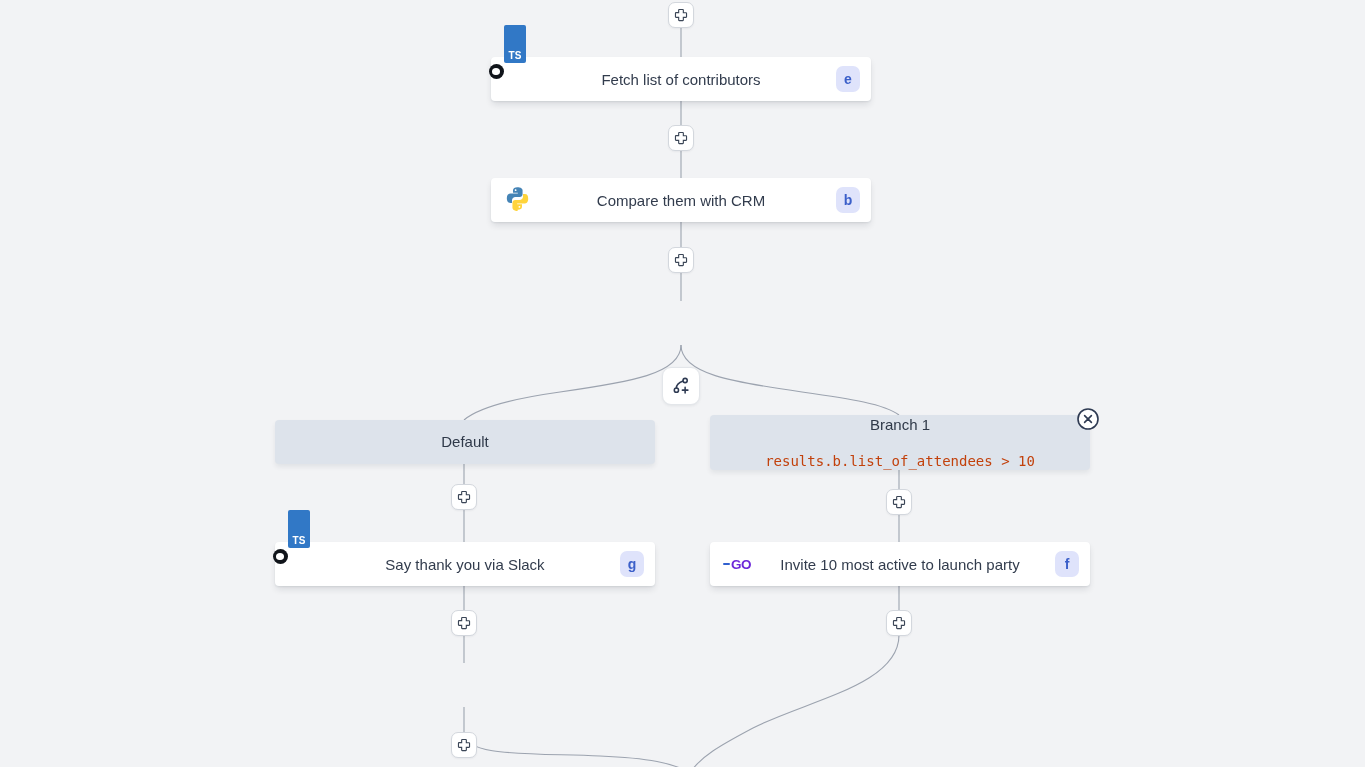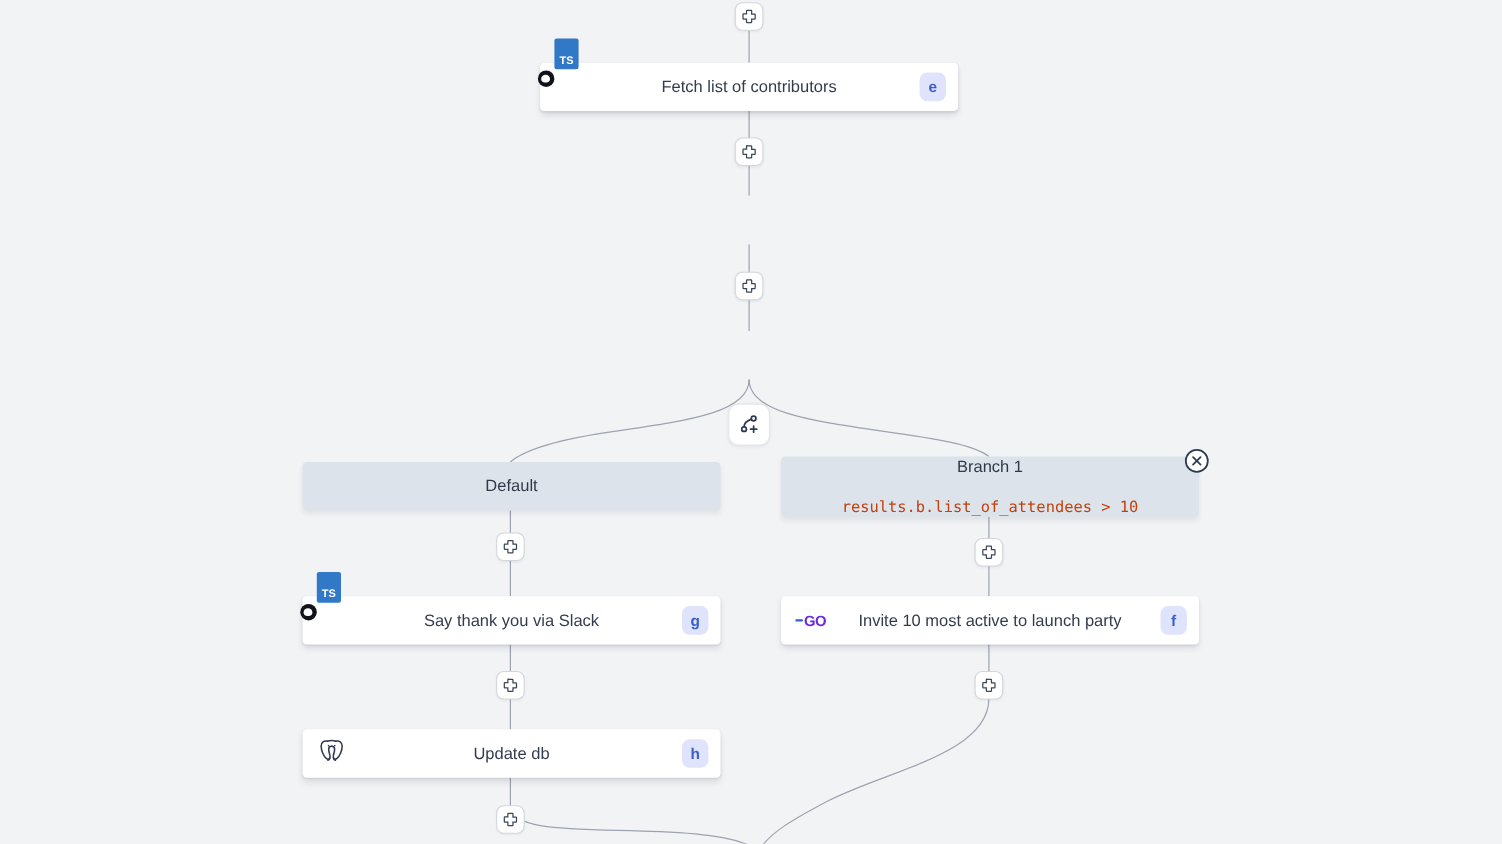--- a/index.html
+++ b/index.html
@@ -15,21 +15,21 @@
   .node-label{position:absolute;left:40px;right:40px;top:0;bottom:0;display:flex;
         align-items:center;justify-content:center;font-size:15px;color:#323c4d;}
   .badge{position:absolute;right:11px;top:50%;transform:translateY(-50%);
         min-width:24px;height:26px;border-radius:7px;background:#dfe3fb;color:#3b5fc9;
         font-weight:700;font-size:14px;display:flex;align-items:center;justify-content:center;
         padding:0 3px;box-sizing:border-box;}
   .node-icon{position:absolute;left:13px;top:50%;transform:translateY(-50%);width:30px;height:30px;}
 
   
   .icon-ts{width:30px;height:30px;position:relative;}
-  .ts-box{position:absolute;left:0;bottom:1px;width:22px;height:28px;background:#3178c6;border-radius:2px;
+  .ts-box{position:absolute;left:0;bottom:1px;width:22px;height:38px;background:#3178c6;border-radius:2px;
         color:#fff;font-size:10px;font-weight:700;display:flex;align-items:flex-end;justify-content:center;
         padding-bottom:2px;box-sizing:border-box;letter-spacing:0;}
   .deno-dot{position:absolute;right:0;top:0;width:15px;height:15px;background:#10141a;border-radius:50%;}
   .deno-dot::after{content:"";position:absolute;left:3px;top:4px;width:8px;height:7px;background:#fff;border-radius:50% 50% 45% 45%;}
 
   
   .icon-go{display:flex;align-items:center;height:30px;}
   .go-dash{width:7px;height:2px;background:#3160cf;margin-right:1px;border-radius:1px;}
   .go-text{color:#6d28d9;font-size:13.5px;font-weight:800;letter-spacing:-.5px;}
 
@@ -84,20 +84,30 @@
     <span class="node-label">Fetch list of contributors</span>
     <span class="badge">e</span>
   </div>
 
   <div class="plus-btn" style="left:668px;top:125px;">
     <svg width="16" height="16" viewBox="0 0 24 24">
       <path d="M9.3 3.8h5.4c.4 0 .8.3.8.8v4h4c.4 0 .8.3.8.8v5.4c0 .4-.3.8-.8.8h-4v4c0 .4-.3.8-.8.8H9.3c-.4 0-.8-.3-.8-.8v-4h-4c-.4 0-.8-.3-.8-.8V9.3c0-.4.3-.8.8-.8h4v-4c0-.4.3-.8.8-.8z" fill="#fff" stroke="#3a4556" stroke-width="1.7"></path>
     </svg>
   </div>
 
+  <div class="node" style="left:491px;top:178px;">
+    <span class="node-icon">
+      <svg width="27" height="27" viewBox="0 0 24 24">
+        <path fill="#4584b6" d="M11.9 2c-2.3 0-3.9.8-3.9 2.7v2.1h4.3v.7H5.9C4 7.5 2.5 8.7 2.5 11.8c0 2.3.8 4.1 2.9 4.1h1.7v-2.3c0-1.6 1.4-3 3-3h4c1.3 0 2.4-1.1 2.4-2.4V4.7c0-1.4-1.3-2.3-2.7-2.5-.6-.1-1.3-.2-1.9-.2zm-1.6 1.7c.5 0 .8.4.8.9s-.4.8-.8.8c-.5 0-.8-.4-.8-.8s.3-.9.8-.9z"></path>
+        <path fill="#ffd43b" d="M12.1 22c2.3 0 3.9-.8 3.9-2.7v-2.1h-4.3v-.7h6.4c1.9 0 3.4-1.2 3.4-4.3 0-2.3-.8-4.1-2.9-4.1h-1.7v2.3c0 1.6-1.4 3-3 3h-4c-1.3 0-2.4 1.1-2.4 2.4v4.5c0 1.4 1.3 2.3 2.7 2.5.6.1 1.3.2 1.9.2zm1.6-1.7c-.5 0-.8-.4-.8-.9s.4-.8.8-.8c.5 0 .8.4.8.8s-.3.9-.8.9z"></path>
+      </svg>
+    </span>
+    <span class="node-label">Compare them with CRM</span>
+    <span class="badge">b</span>
+  </div>
 
   <div class="plus-btn" style="left:668px;top:247px;">
     <svg width="16" height="16" viewBox="0 0 24 24">
       <path d="M9.3 3.8h5.4c.4 0 .8.3.8.8v4h4c.4 0 .8.3.8.8v5.4c0 .4-.3.8-.8.8h-4v4c0 .4-.3.8-.8.8H9.3c-.4 0-.8-.3-.8-.8v-4h-4c-.4 0-.8-.3-.8-.8V9.3c0-.4.3-.8.8-.8h4v-4c0-.4.3-.8.8-.8z" fill="#fff" stroke="#3a4556" stroke-width="1.7"></path>
     </svg>
   </div>
 
 
   <div class="branch-add-btn" style="left:662px;top:367px;">
     <svg width="22" height="22" viewBox="0 0 24 24" fill="none" stroke="#2e3a52" stroke-width="1.7" stroke-linecap="round">
@@ -137,35 +147,20 @@
     <span class="node-label">Say thank you via Slack</span>
     <span class="badge">g</span>
   </div>
 
   <div class="plus-btn" style="left:451px;top:610px;">
     <svg width="16" height="16" viewBox="0 0 24 24">
       <path d="M9.3 3.8h5.4c.4 0 .8.3.8.8v4h4c.4 0 .8.3.8.8v5.4c0 .4-.3.8-.8.8h-4v4c0 .4-.3.8-.8.8H9.3c-.4 0-.8-.3-.8-.8v-4h-4c-.4 0-.8-.3-.8-.8V9.3c0-.4.3-.8.8-.8h4v-4c0-.4.3-.8.8-.8z" fill="#fff" stroke="#3a4556" stroke-width="1.7"></path>
     </svg>
   </div>
 
-  <div class="node" style="left:275px;top:663px;">
-    <span class="node-icon">
-      <svg width="27" height="27" viewBox="0 0 24 24" fill="none" stroke="#2e3a52" stroke-width="1.25" stroke-linecap="round" stroke-linejoin="round">
-        <path d="M8.6 3.4 C6 2.7 3.5 4 3.5 7.3 c0 3.5 1.9 8.2 4.2 10 1.2 1 2.3.7 2.7-.3"></path>
-        <path d="M15.4 3.4 c2.6-.7 5.1.6 5.1 3.9 0 3.5-1.9 8.2-4.2 10-1.2 1-2.3.7-2.7-.3"></path>
-        <path d="M8.6 3.4 c1-.4 2.1-.6 3.4-.6 1.3 0 2.4.2 3.4.6"></path>
-        <path d="M12 7.4 c-1.5 0-2.4 1-2.4 2.4 0 2.3 1.1 4.2 1.1 6.1 0 1.5-.7 2.5-1.8 2.8"></path>
-        <path d="M12 7.4 c1.5 0 2.4 1 2.4 2.4 0 2.3-1.1 4.2-1.1 6.1 0 1.5.7 2.5 1.8 2.8"></path>
-        <circle cx="9.5" cy="7" r="0.65" fill="#2e3a52" stroke="none"></circle>
-        <circle cx="14.5" cy="7" r="0.65" fill="#2e3a52" stroke="none"></circle>
-      </svg>
-    </span>
-    <span class="node-label">Update db</span>
-    <span class="badge">h</span>
-  </div>
 
   <div class="plus-btn" style="left:451px;top:732px;">
     <svg width="16" height="16" viewBox="0 0 24 24">
       <path d="M9.3 3.8h5.4c.4 0 .8.3.8.8v4h4c.4 0 .8.3.8.8v5.4c0 .4-.3.8-.8.8h-4v4c0 .4-.3.8-.8.8H9.3c-.4 0-.8-.3-.8-.8v-4h-4c-.4 0-.8-.3-.8-.8V9.3c0-.4.3-.8.8-.8h4v-4c0-.4.3-.8.8-.8z" fill="#fff" stroke="#3a4556" stroke-width="1.7"></path>
     </svg>
   </div>
 
   <div class="plus-btn" style="left:886px;top:489px;">
     <svg width="16" height="16" viewBox="0 0 24 24">
       <path d="M9.3 3.8h5.4c.4 0 .8.3.8.8v4h4c.4 0 .8.3.8.8v5.4c0 .4-.3.8-.8.8h-4v4c0 .4-.3.8-.8.8H9.3c-.4 0-.8-.3-.8-.8v-4h-4c-.4 0-.8-.3-.8-.8V9.3c0-.4.3-.8.8-.8h4v-4c0-.4.3-.8.8-.8z" fill="#fff" stroke="#3a4556" stroke-width="1.7"></path>

